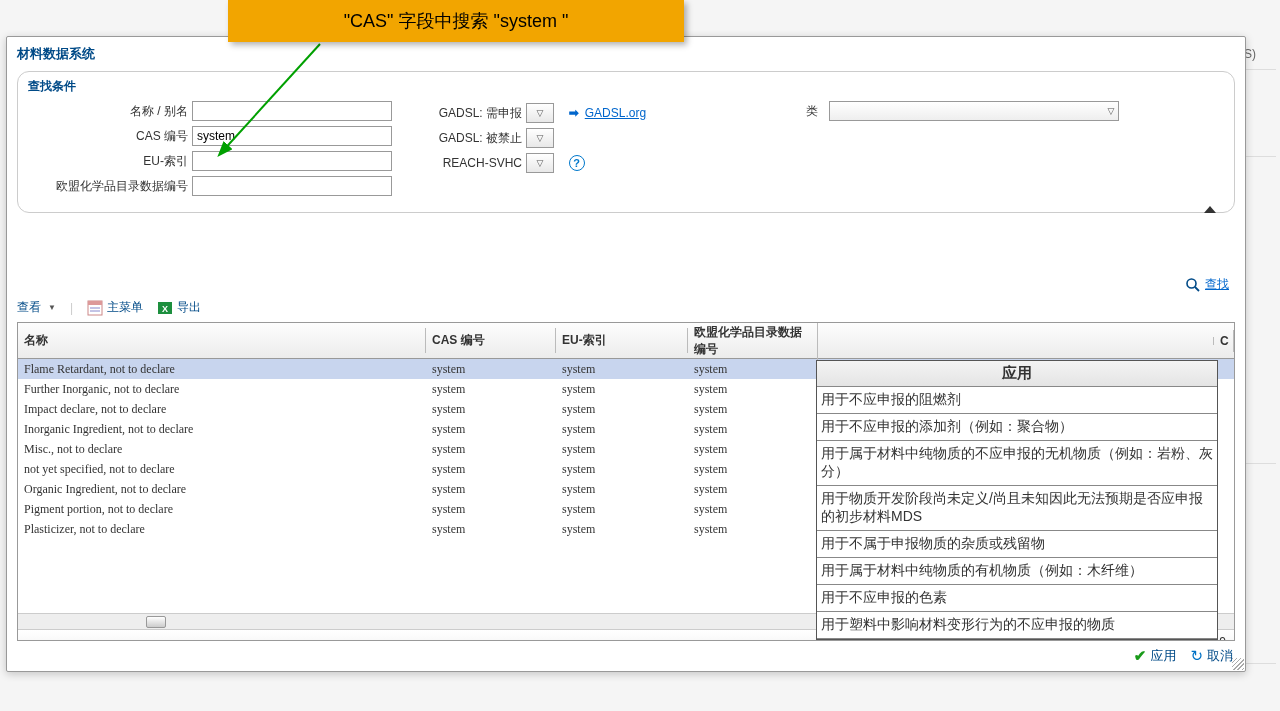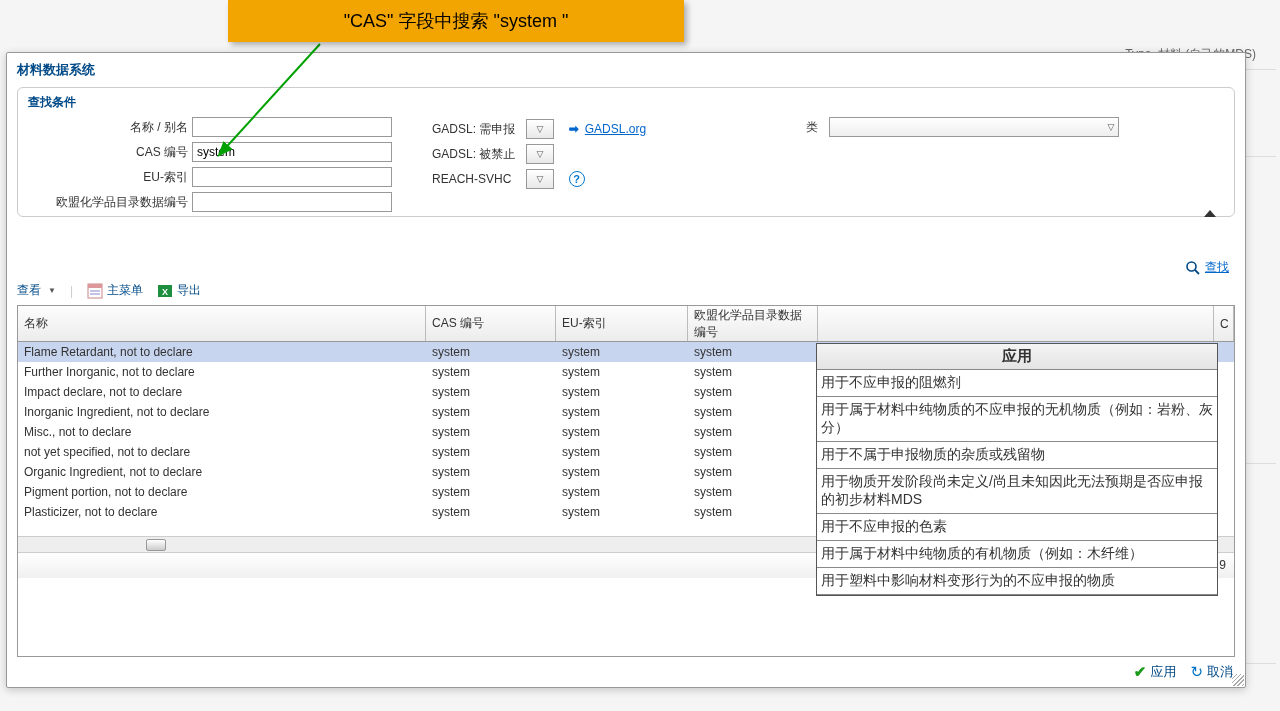--- a/index.html
+++ b/index.html
@@ -1,53 +1,53 @@
 <!DOCTYPE html>
 <html><head>
 <meta charset="utf-8">
 <style>
 * { box-sizing: border-box; margin: 0; padding: 0; }
 body { font-family: Arial, "Microsoft YaHei", sans-serif; font-size: 12px; background: #f5f5f5; color: #333; width: 1280px; height: 711px; position: relative; overflow: hidden; }
 .back-context { position: absolute; right: 0; top: 0; width: 340px; height: 711px; padding: 40px 4px; color: #666; font-size: 12px; }
 .back-row { padding: 6px 0; border-bottom: 1px solid #ddd; text-align: left; }
 .back-type { text-align: right; padding-right: 20px; }
-.modal { position: absolute; left: 6px; top: 52px; width: 1240px; height: 636px; background: #fff; border: 1px solid #999; border-radius: 2px; box-shadow: 0 2px 8px rgba(0,0,0,0.2); display: flex; flex-direction: column; }
+.modal { position: absolute; left: 6px; top: 36px; width: 1240px; height: 636px; background: #fff; border: 1px solid #999; border-radius: 2px; box-shadow: 0 2px 8px rgba(0,0,0,0.2); display: flex; flex-direction: column; }
 .callout { position: absolute; left: 228px; top: 0; width: 456px; height: 42px; background: #f2a500; color: #000; font-size: 18px; display: flex; align-items: center; justify-content: center; box-shadow: 3px 3px 6px rgba(0,0,0,0.3); z-index: 50; }
 .arrow-svg { position: absolute; left: 200px; top: 42px; z-index: 49; pointer-events:none;}
 .modal-title { color: #004a87; font-weight: bold; padding: 8px 10px; font-size: 13px; }
-.criteria-box { margin: 0 10px 2px 10px; border: 1px solid #ccc; border-radius: 6px; padding: 6px 10px 4px 10px; position: relative; }
+.criteria-box { margin: 0 10px 23px 10px; border: 1px solid #ccc; border-radius: 12px; padding: 6px 10px 16px 10px; position: relative; }
 .criteria-legend { color: #004a87; font-weight: bold; margin-bottom: 6px; font-size: 12px; }
 .criteria-grid { display: flex; gap: 40px; align-items: flex-start; }
 .crit-col { display: flex; flex-direction: column; gap: 5px; }
 .crit-row { display: flex; align-items: center; gap: 4px; white-space: nowrap; }
 .crit-label { width: 160px; text-align: right; color: #333; }
-.crit-label2 { width: 90px; text-align: left; color: #333; }
+.crit-label2 { width: 90px; text-align: right; color: #333; }
 .crit-input { width: 200px; height: 20px; border: 1px solid #999; padding: 0 4px; font-size: 12px; }
 .crit-select { width: 28px; height: 20px; border: 1px solid #999; background: linear-gradient(#fff,#e8e8e8); display:inline-flex; align-items:center; justify-content:center; cursor:pointer;}
 .chev { font-size: 9px; color:#555;}
 .link-blue { color: #0066cc; }
 .link-arrow { color:#0066cc; margin-right:2px; font-weight:bold;}
 .help-icon { width:16px; height:16px; border:1.5px solid #0078cc; border-radius:50%; color:#0078cc; display:inline-flex; align-items:center; justify-content:center; font-size:11px; font-weight:bold; cursor:pointer;}
 .wide-select { width: 290px; height: 20px; border:1px solid #999; background: linear-gradient(#fff,#eee); display:inline-flex; align-items:center; justify-content:flex-end; padding:0 4px; cursor:pointer;}
 .search-row { display:flex; justify-content:flex-end; align-items:center; padding: 4px 16px 0 0; gap:4px; color:#004a87;margin-top:36px;}
 .mag-icon { width:16px; height:16px; display:inline-block;}
 .toolbar { display:flex; align-items:center; gap:14px; padding: 6px 10px; }
 .tb-item { display:inline-flex; align-items:center; gap:4px; color:#004a87; cursor:pointer; }
 .tb-drop::after { content:"▼"; font-size:8px; margin-left:3px; color:#555;}
 .tb-icon { width:16px; height:16px; display:inline-block;}
 .grid-wrap { flex:1; border:1px solid #999; margin: 0 10px; position:relative; overflow:hidden; background:#fff;}
-.grid-header { display:flex; background:linear-gradient(#fdfdfd,#ececec); border-bottom:1px solid #999; font-weight:normal; color:#333; height:36px;}
+.grid-header { display:flex; background:linear-gradient(#fdfdfd,#ececec); border-bottom:1px solid #999; font-weight:bold; color:#333; height:36px;align-items:center;}
 .gh { border-right:1px solid #bbb; padding:4px 6px; display:flex; align-items:center;}
 .col0 { width:408px;}
 .col1 { width:130px;}
 .col2 { width:132px;}
 .col3 { width:130px;}
 .col4 { flex:1;}
 .colx { width:20px; text-align:center;}
-.grid-body { height: 194px; overflow:hidden;}
+.grid-body { height: 254px; overflow:hidden;font-family:Liberation Serif, serif;}
 .grow { display:flex; height:20px; align-items:center; border-bottom:0px solid #eee;}
 .grow.sel { background:#c8d5ee;}
 .gc { padding:0 6px; overflow:hidden; white-space:nowrap;}
 .app-popup { position:absolute; right:16px; top:37px; width:402px; background:#fff; border:1px solid #555; z-index:20; font-size:12px;}
 .app-head { background:linear-gradient(#f4f4f4,#e4e4e4); text-align:center; font-weight:bold; padding:3px 0; border-bottom:1px solid #888; font-size:15px;}
 .app-row { text-align:left; padding:4px 4px; border-bottom:1px solid #888; font-size:14px;}
 .grid-hscroll { height:16px; background:#eee; border-top:1px solid #ccc; position:relative;}
 .hscroll-thumb { position:absolute; left:128px; top:2px; width:20px; height:12px; background:linear-gradient(#fff,#ccc); border:1px solid #999; border-radius:2px;}
 .grid-footer { display:flex; justify-content:flex-end; align-items:center; gap:12px; padding:4px 8px; border-top:1px solid #ccc; background:linear-gradient(#fff,#f0f0f0); font-size:12px;}
 .modal-footer { display:flex; justify-content:flex-end; align-items:center; gap:14px; padding:6px 12px;}
@@ -239,25 +239,26 @@
           <div class="gc col3">system</div>
           <div class="gc col4"></div>
           <div class="gc colx"></div>
         </div>
       </div>
 
     <div class="app-popup">
       <div class="app-head">应用</div>
       <div id="app-rows">
           <div class="app-row">用于不应申报的阻燃剂</div>
+          <div class="app-row">用于不应申报的添加剂（例如：聚合物）</div>
           <div class="app-row">用于属于材料中纯物质的不应申报的无机物质（例如：岩粉、灰分）</div>
+          <div class="app-row">用于物质开发阶段尚未定义/尚且未知因此无法预期是否应申报的初步材料MDS</div>
           <div class="app-row">用于不属于申报物质的杂质或残留物</div>
-          <div class="app-row">用于物质开发阶段尚未定义/尚且未知因此无法预期是否应申报的初步材料MDS</div>
+          <div class="app-row">用于属于材料中纯物质的有机物质（例如：木纤维）</div>
           <div class="app-row">用于不应申报的色素</div>
-          <div class="app-row">用于属于材料中纯物质的有机物质（例如：木纤维）</div>
           <div class="app-row">用于塑料中影响材料变形行为的不应申报的物质</div>
         </div>
     </div>
 
     <div class="grid-hscroll">
         <div class="hscroll-thumb"></div>
       </div>
     <div class="grid-footer">
       <span class="tb-item">
         <svg class="tb-icon" viewBox="0 0 16 16">

